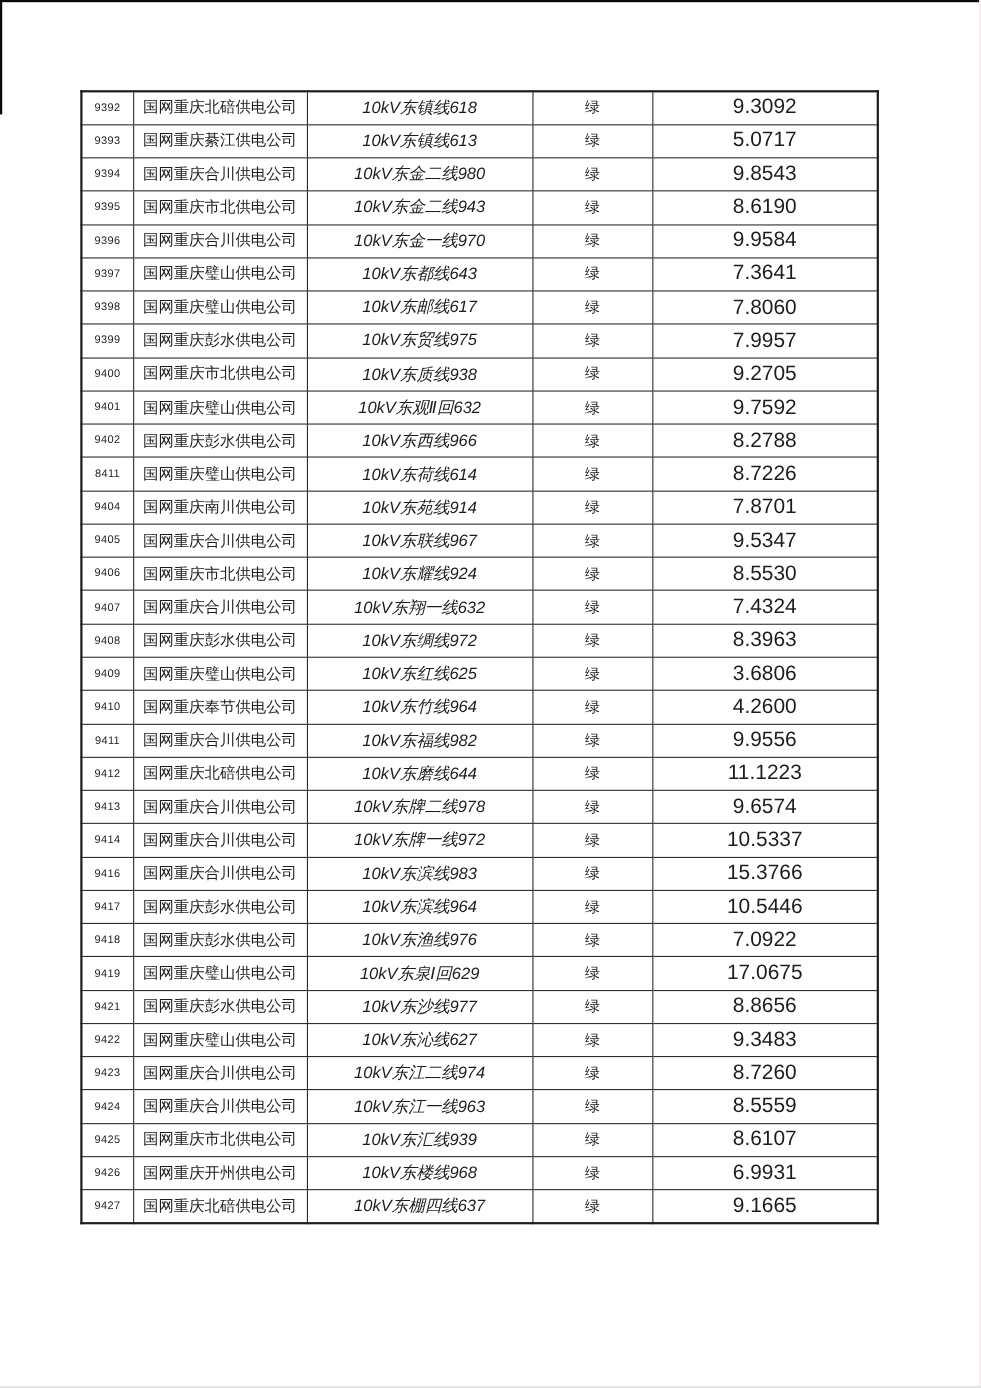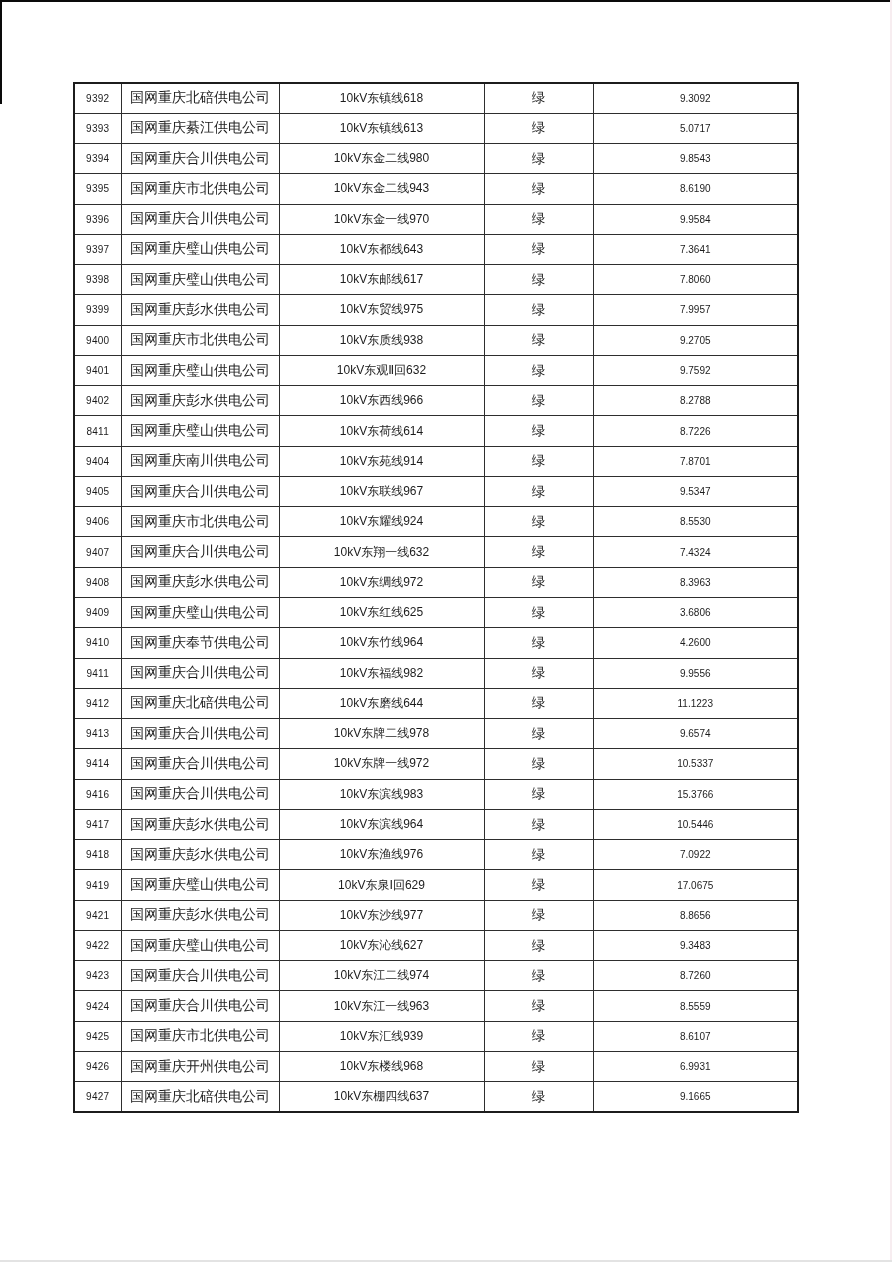--- a/index.html
+++ b/index.html
@@ -54,23 +54,23 @@
     border: 1.8px solid #2e2e2e;
     padding: 0;
     text-align: center;
     vertical-align: middle;
     color: #1c1c1c;
     white-space: nowrap;
     overflow: hidden;
   }
   td.c-id      { font-size: 10px; letter-spacing: 0.3px; }
   td.c-company { font-size: 14px; }
-  td.c-line    { font-size: 12px; }
+  td.c-line    { font-size: 15px; font-style: italic; }
   td.c-status  { font-size: 13.5px; }
-  td.c-value   { font-size: 10px; }
+  td.c-value   { font-size: 19px; }
 </style>
 </head>
 <body>
 
 <div class="scan-top-edge"></div>
 <div class="scan-left-edge"></div>
 <div class="scan-right-edge"></div>
 <div class="scan-bottom-edge"></div>
 
 <table class="power-table">

